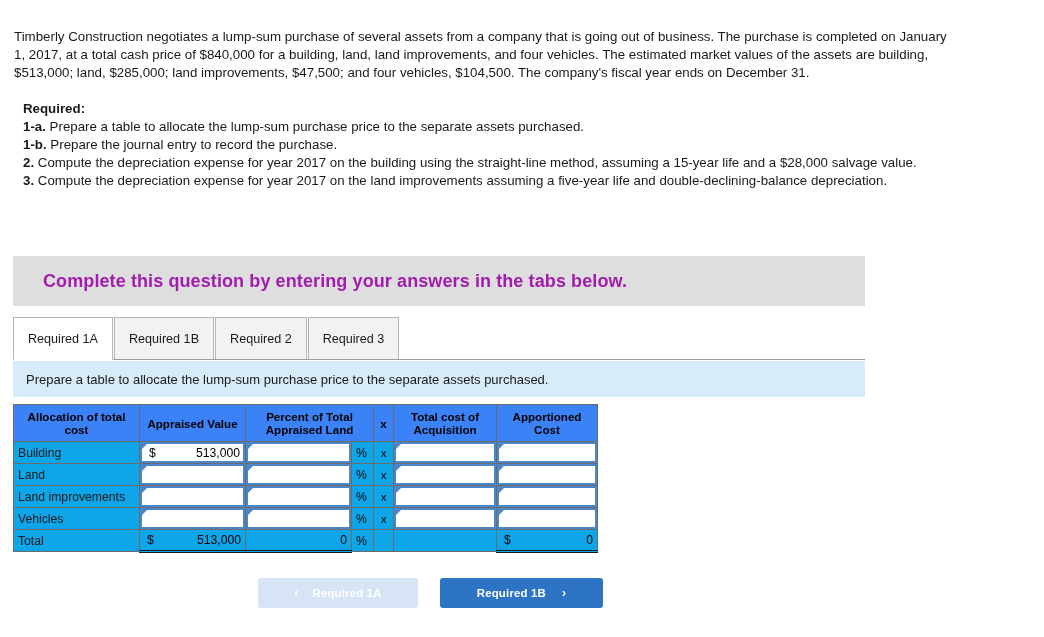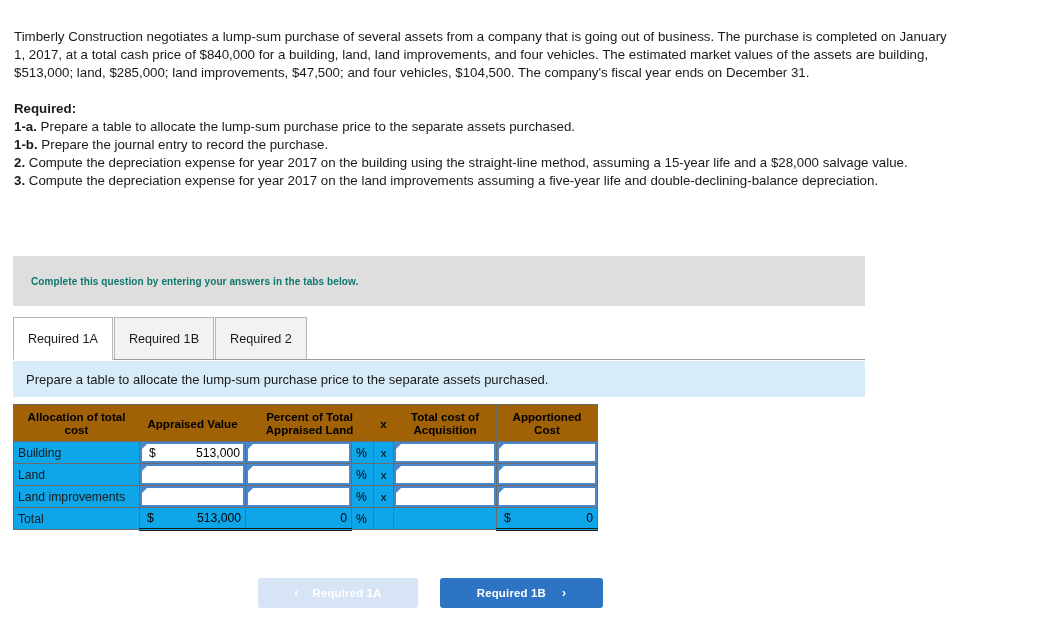--- a/index.html
+++ b/index.html
@@ -29,41 +29,42 @@
     margin: 0;
   }
 
   .required-block {
     padding: 0 14px;
     margin-top: 17px;
     font-size: 13.3px;
     line-height: 18.2px;
     color: #1a1a1a;
     max-width: 944px;
+    margin-left: 9px;
   }
   .required-block .line { margin: 0; }
   .req-head { font-weight: bold; }
   .req-num { font-weight: bold; }
 
   
   .gray-banner {
     position: absolute;
     left: 13px;
     top: 256px;
     width: 852px;
     height: 50px;
     background: #dedede;
     display: flex;
     align-items: center;
   }
   .gray-banner-text {
-    font-size: 10px;
+    font-size: 18px;
     font-weight: bold;
-    color: #0f766e;
-    padding-left: 18px;
+    color: #a21caf;
+    padding-left: 30px;
     letter-spacing: 0.1px;
   }
 
   
   .tabs {
     position: absolute;
     left: 13px;
     top: 317px;
     width: 852px;
     height: 43px;
@@ -117,21 +118,21 @@
     position: absolute;
     left: 13px;
     top: 404px;
   }
   table.alloc {
     border-collapse: collapse;
     font-size: 12.2px;
     table-layout: fixed;
   }
   table.alloc th {
-    background: #a16207;
+    background: #3b82f6;
     color: #000000;
     font-weight: bold;
     font-size: 11.6px;
     border: 1px solid #6b6b6b;
     text-align: center;
     padding: 5px 2px;
     line-height: 13px;
     height: 36px;
     box-sizing: border-box;
   }
@@ -278,20 +279,23 @@
 <div class="tabs">
   <div class="tab active">
       <span>Required 1A</span>
     </div>
   <div class="tab">
       <span>Required 1B</span>
     </div>
   <div class="tab">
       <span>Required 2</span>
     </div>
+  <div class="tab">
+      <span>Required 3</span>
+    </div>
 </div>
 
 <div class="blue-strip">
   <div class="blue-strip-text">Prepare a table to allocate the lump-sum purchase price to the separate assets purchased.</div>
 </div>
 
 <div class="alloc-table-wrap">
   <table class="alloc">
     <thead>
       <tr>
@@ -395,20 +399,51 @@
             <span class="amt"></span>
           </div>
         </td>
         <td class="col-apport">
           <div class="cell-input">
             <span class="amt"></span>
           </div>
         </td>
       </tr>
 
+      <tr>
+        <td class="col-label">
+          <div class="lbl">Vehicles</div>
+        </td>
+        <td class="col-appr">
+          <div class="cell-input">
+            <span class="amt"></span>
+          </div>
+        </td>
+        <td class="col-pct">
+          <div class="cell-input">
+            <span class="amt"></span>
+          </div>
+        </td>
+        <td class="col-pctsign">
+          <div class="pct-sign">%</div>
+        </td>
+        <td class="col-x">
+          <div class="x-mark">x</div>
+        </td>
+        <td class="col-total">
+          <div class="cell-input">
+            <span class="amt"></span>
+          </div>
+        </td>
+        <td class="col-apport">
+          <div class="cell-input">
+            <span class="amt"></span>
+          </div>
+        </td>
+      </tr>
 
       <tr class="total-row">
         <td class="col-label">
           <div class="lbl">Total</div>
         </td>
         <td class="col-appr underlined">
           <div class="tot-cell">
             <span class="dollar">$</span>
             <span class="amt">513,000</span>
           </div>

